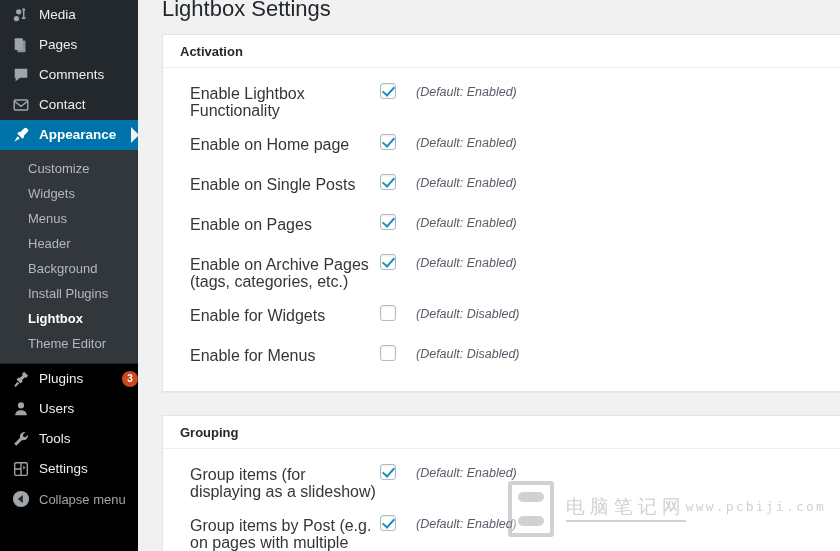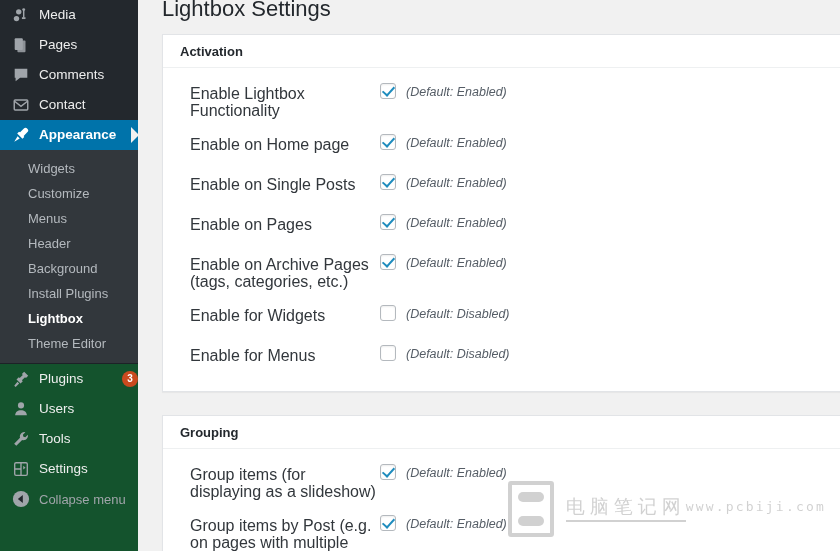--- a/index.html
+++ b/index.html
@@ -20,21 +20,21 @@
     height: 551px;
     overflow: hidden;
   }
 
   
   #sidebar {
     position: absolute;
     top: 0; left: 0;
     width: 138px;
     height: 551px;
-    background: #14532d;
+    background: #000000;
     overflow: hidden;
   }
   .menu-top {
     background: #23282d;
   }
   .menu-item {
     position: relative;
     display: flex;
     align-items: center;
     height: 30px;
@@ -204,21 +204,21 @@
     position: absolute;
     left: 4px;
     top: 0px;
     width: 5px;
     height: 10px;
     border: solid #1e8cbe;
     border-width: 0 2px 2px 0;
     transform: rotate(42deg);
   }
   .setting-default {
-    margin-left: 10px;
+    margin-left: 20px;
     font-size: 12.5px;
     font-style: italic;
     color: #555d66;
     line-height: 18px;
     white-space: nowrap;
   }
 
   
   #watermark {
     position: absolute;
@@ -317,22 +317,22 @@
         <div class="menu-item current">
           <span class="mi-icon">
             <svg width="18" height="18" viewBox="0 0 20 20" fill="currentColor">
               <path d="M16.5 2.5c-1 -1 -2.5 -0.6 -3.3 0.3L9 7l-1.2-.6-2 2 5.8 5.8 2-2-.6-1.2 4.2-4.2c.9-.8 1.3-2.3.3-3.3zM6.2 11.4 2.5 17.5l6.1-3.7z"></path>
             </svg>
           </span>
           <span class="mi-label">Appearance</span>
         </div>
       </div>
     <div class="submenu" id="appearance-submenu">
+        <div class="submenu-item">Customize</div>
         <div class="submenu-item">Widgets</div>
-        <div class="submenu-item">Customize</div>
         <div class="submenu-item">Menus</div>
         <div class="submenu-item">Header</div>
         <div class="submenu-item">Background</div>
         <div class="submenu-item">Install Plugins</div>
         <div class="submenu-item current">Lightbox</div>
         <div class="submenu-item">Theme Editor</div>
       </div>
     <div class="menu-sep"></div>
     <div id="menu-bottom">
         <div class="menu-item">

